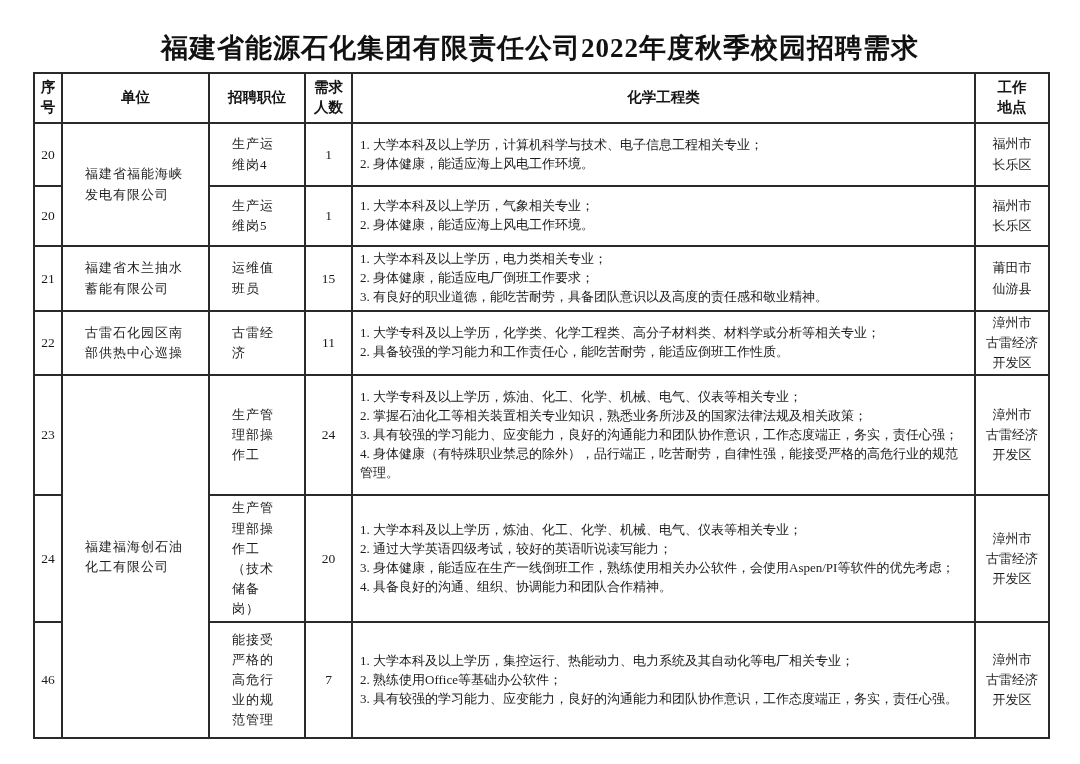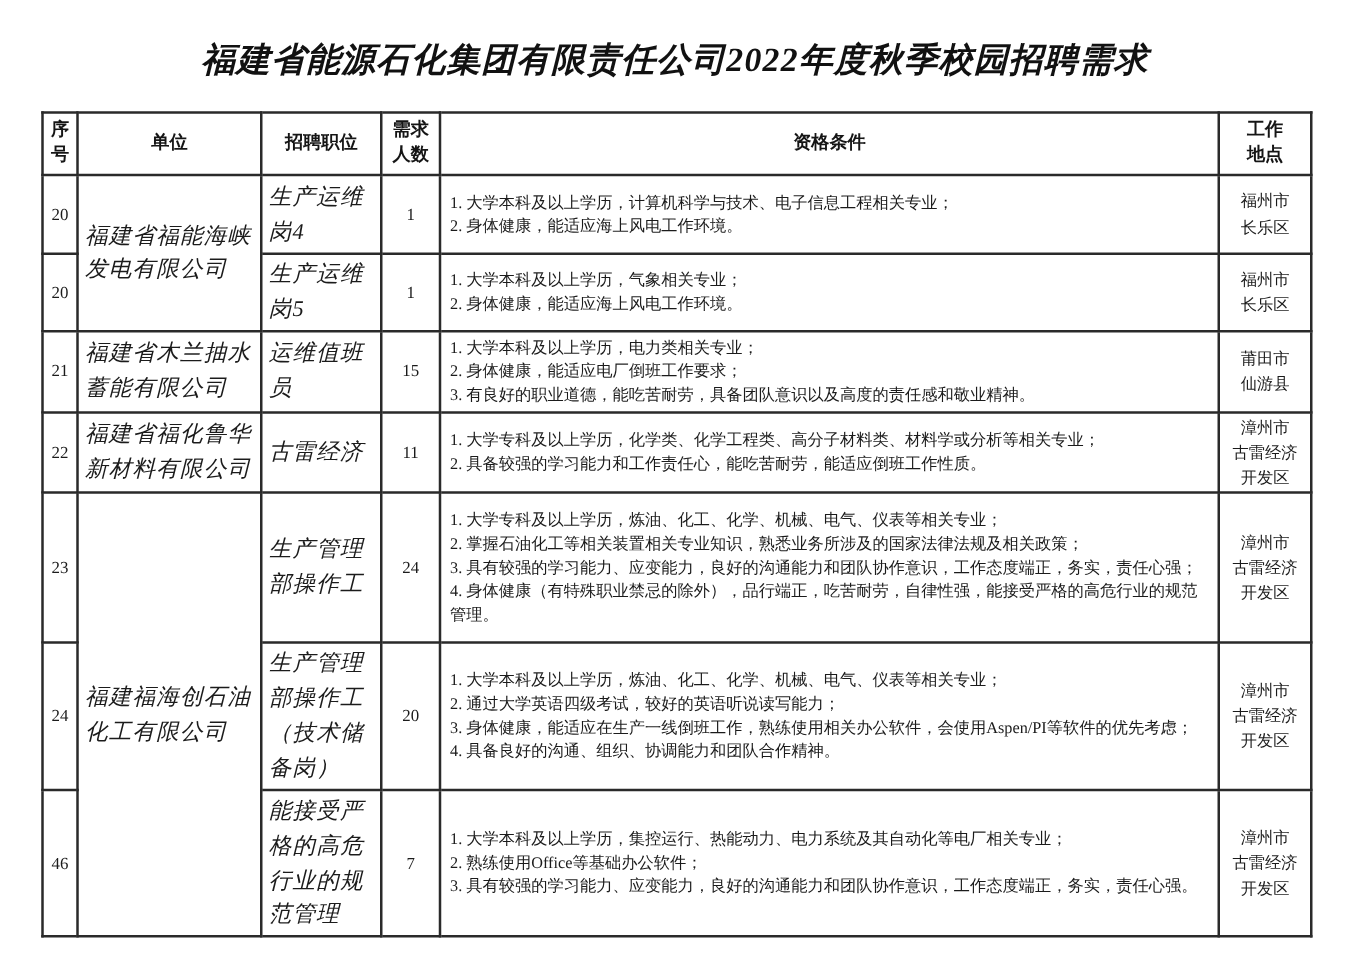--- a/index.html
+++ b/index.html
@@ -10,27 +10,26 @@
   body {
     width: 1080px;
     height: 764px;
     font-family: "Liberation Serif", "DejaVu Serif", serif;
     color: #1b1b1b;
     overflow: hidden;
   }
   .page-title {
     margin: 0;
     padding-top: 30px;
-    padding-bottom: 23px;
+    padding-bottom: 6px;
     text-align: center;
     font-size: 27px;
     font-weight: bold;
     letter-spacing: 1px;
     color: #111;
-    font-style: italic;
   }
   table.recruit-table {
     border-collapse: collapse;
     table-layout: fixed;
     margin-left: 33px;
     width: 1015px;
     background: #fff;
   }
   .recruit-table th,
   .recruit-table td {
@@ -54,25 +53,24 @@
   tr.r22 { height: 57px; }
   tr.r23 { height: 120px; }
   tr.r24 { height: 99px; }
   tr.r25 { height: 116px; }
   .c-serial {
     text-align: center;
     font-size: 13.5px;
   }
   .c-company, .c-position {
     text-align: left;
-    padding: 2px 5px;
-    font-size: 18px;
+    padding: 2px 22px;
+    font-size: 13px;
     line-height: 1.55;
     letter-spacing: 1px;
-    font-style: italic;
   }
   .c-count {
     text-align: center;
     font-size: 13.5px;
   }
   .c-qual {
     text-align: left;
     padding: 3px 7px;
     font-size: 13px;
     line-height: 1.46;
@@ -100,21 +98,21 @@
     <col style="width:74px">
   </colgroup>
   <tbody>
     <tr class="hd">
       <th>序
 号</th>
       <th>单位</th>
       <th>招聘职位</th>
       <th>需求
 人数</th>
-      <th>资格条件</th>
+      <th>化学工程类</th>
       <th>工作
 地点</th>
     </tr>
 
     <tr class="r19">
       <td class="c-serial">20</td>
       <td class="c-company" rowspan="2">福建省福能海峡发电有限公司</td>
       <td class="c-position">生产运维岗4</td>
       <td class="c-count">1</td>
       <td class="c-qual">1. 大学本科及以上学历，计算机科学与技术、电子信息工程相关专业；
@@ -140,21 +138,21 @@
       <td class="c-count">15</td>
       <td class="c-qual">1. 大学本科及以上学历，电力类相关专业；
 2. 身体健康，能适应电厂倒班工作要求；
 3. 有良好的职业道德，能吃苦耐劳，具备团队意识以及高度的责任感和敬业精神。</td>
       <td class="c-location">莆田市
 仙游县</td>
     </tr>
 
     <tr class="r22">
       <td class="c-serial">22</td>
-      <td class="c-company">福建省福化鲁华新材料有限公司</td>
+      <td class="c-company">古雷石化园区南部供热中心巡操</td>
       <td class="c-position">古雷经济</td>
       <td class="c-count">11</td>
       <td class="c-qual">1. 大学专科及以上学历，化学类、化学工程类、高分子材料类、材料学或分析等相关专业；
 2. 具备较强的学习能力和工作责任心，能吃苦耐劳，能适应倒班工作性质。</td>
       <td class="c-location">漳州市
 古雷经济
 开发区</td>
     </tr>
 
     <tr class="r23">

